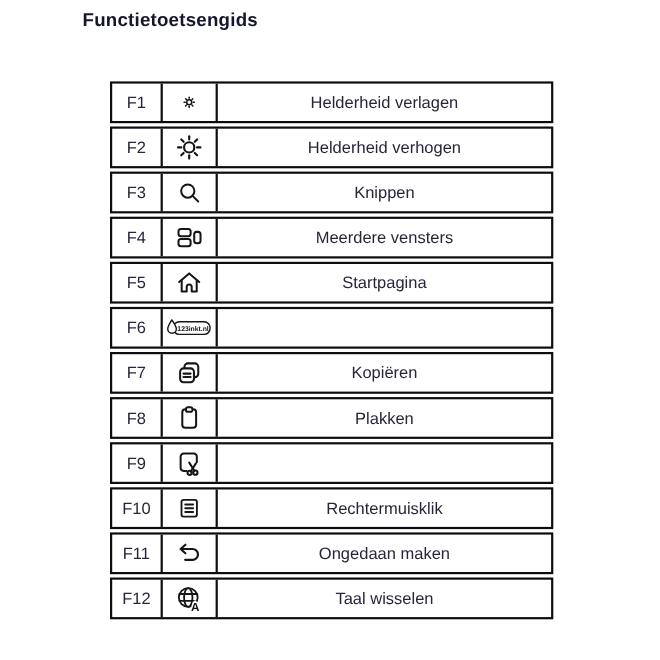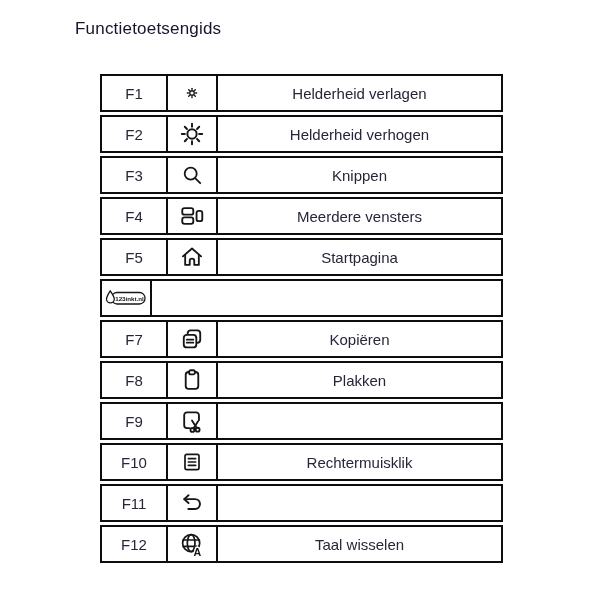--- a/index.html
+++ b/index.html
@@ -5,23 +5,23 @@
   html, body { margin: 0; padding: 0; }
   body {
     width: 600px; height: 600px;
     background: #ffffff;
     font-family: "Liberation Sans", sans-serif;
     position: relative;
     overflow: hidden;
   }
   .title {
     position: absolute;
-    left: 75px; top: 19px;
+    left: 75px; top: 9px;
     font-size: 17px;
-    font-weight: normal;
+    font-weight: bold;
     color: #15152c;
     letter-spacing: 0.2px;
   }
   .fn-table {
     position: absolute;
     left: 100px; top: 74px;
     width: 403px;
     display: flex;
     flex-direction: column;
     gap: 3px;
@@ -34,21 +34,21 @@
     background: #ffffff;
   }
   .cell {
     display: flex;
     align-items: center;
     justify-content: center;
     color: #26263a;
     font-size: 15px;
     box-sizing: border-box;
   }
-  .key-cell  { width: 66px; border-right: 2.5px solid #0d0d0d; }
+  .key-cell  { width: 46px; border-right: 2.5px solid #0d0d0d; }
   .icon-cell { width: 50px; border-right: 2.5px solid #0d0d0d; }
   .desc-cell { flex: 1; }
   svg { display: block; }
 </style>
 </head>
 <body>
 
 <div class="title">Functietoetsengids</div>
 
 <div class="fn-table">
@@ -131,20 +131,23 @@
         <svg width="26" height="26" viewBox="0 0 24 24" fill="none" stroke="#161616" stroke-width="1.7" stroke-linecap="round" stroke-linejoin="round">
     <polyline points="3.6 11.4, 12 4.2, 20.4 11.4"></polyline>
     <path d="M5.7 10 V19.3 H9.9 V15.6 A2.1 2.1 0 0 1 14.1 15.6 V19.3 H18.3 V10"></path>
   </svg>
       </div>
     <div class="cell desc-cell">
       <span>Startpagina</span>
     </div>
   </div>
     <div class="row">
+    <div class="cell key-cell">
+      <span>F6</span>
+    </div>
     <div class="cell icon-cell">
         <svg width="42" height="20" viewBox="0 0 42 20" fill="none" stroke="#161616" stroke-width="1.3" stroke-linejoin="round">
     <rect x="6.5" y="4.5" width="33.5" height="11.5" rx="5.5"></rect>
     <path d="M5.2 2.8 C3.3 5.9 1.5 8.7 1.5 11 a3.9 3.9 0 0 0 7.8 0 C9.3 8.7 7.1 5.9 5.2 2.8 Z" fill="#ffffff"></path>
     <text class="badge-text" x="24.5" y="12.6" text-anchor="middle" font-family="Liberation Sans, sans-serif" font-size="6.2" font-weight="bold" fill="#141414" stroke="none">123inkt.nl</text>
   </svg>
       </div>
   </div>
     <div class="row">
     <div class="cell key-cell">
@@ -209,20 +212,23 @@
     <div class="row">
     <div class="cell key-cell">
       <span>F11</span>
     </div>
     <div class="cell icon-cell">
         <svg width="26" height="26" viewBox="0 0 24 24" fill="none" stroke="#161616" stroke-width="1.8" stroke-linecap="round" stroke-linejoin="round">
     <path d="M5 8.4 H14.8 A4.55 4.55 0 0 1 14.8 17.5 H8.6"></path>
     <polyline points="8.8 4.8, 4.8 8.4, 8.8 12"></polyline>
   </svg>
       </div>
+    <div class="cell desc-cell">
+      <span>Ongedaan maken</span>
+    </div>
   </div>
     <div class="row">
     <div class="cell key-cell">
       <span>F12</span>
     </div>
     <div class="cell icon-cell">
         <svg width="27" height="27" viewBox="0 0 24 24" fill="none" stroke="#161616" stroke-width="1.5" stroke-linecap="round">
     <circle cx="10.8" cy="10.8" r="7.6"></circle>
     <ellipse cx="10.8" cy="10.8" rx="3.4" ry="7.6"></ellipse>
     <line x1="3.8" y1="8" x2="17.8" y2="8"></line>

